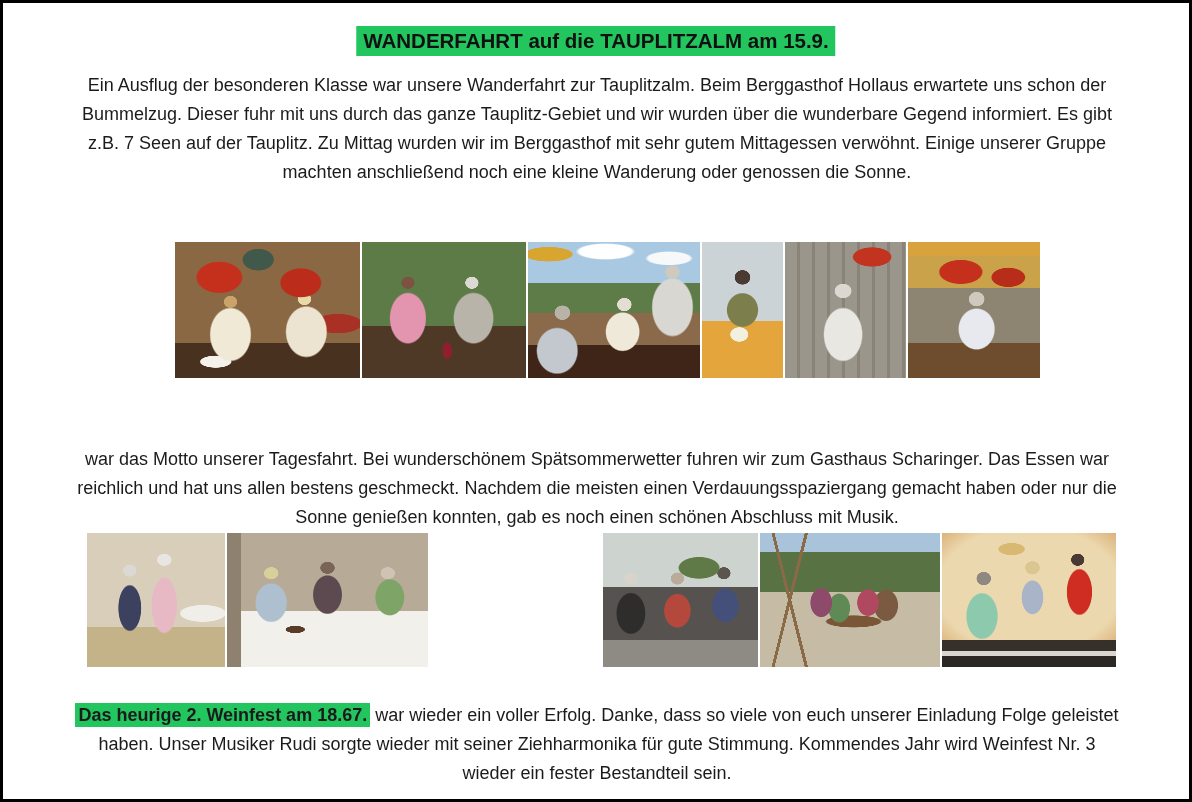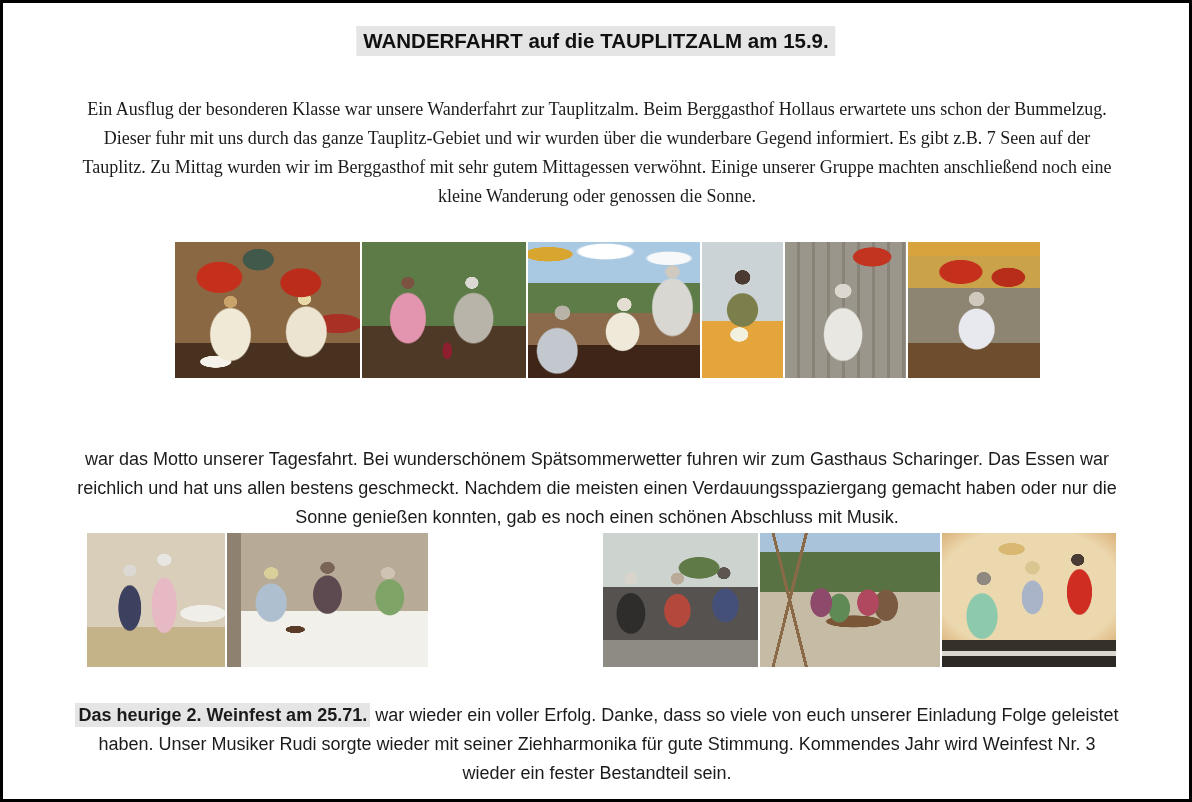--- a/index.html
+++ b/index.html
@@ -6,37 +6,37 @@
   .page{
     position:relative;
     width:1192px;height:802px;
     background:#ffffff;
     border:3px solid #000000;
     box-sizing:border-box;
     overflow:hidden;
     font-family:"Liberation Sans","DejaVu Sans",sans-serif;
     color:#1b1b1b;
   }
-  .hl{background:#e5e5e5;}
+  .hl{background:#22c55e;}
   .heading{
     position:absolute;left:50%;transform:translateX(-50%);
     white-space:nowrap;
     font-weight:bold;color:#111;
     padding:3px 7px;
     margin:0;
   }
   .heading1{top:23px;font-size:20.5px;}
   .heading2{top:388px;font-size:21px;}
   .para{
     position:absolute;left:72px;width:1044px;
     margin:0;
     text-align:center;
     font-size:18px;line-height:29px;
   }
-  .para1{top:92px;font-family:Liberation Serif, serif;}
+  .para1{top:68px;}
   .para2{top:442px;}
   .para3{top:698px;}
   .lead-hl{font-weight:bold;padding:2px 3px;}
   .photo-row{
     position:absolute;
     display:flex;
     gap:2px;
   }
   .row1{top:239px;left:172px;height:136px;}
   .row2{top:530px;left:84px;height:134px;}
@@ -165,15 +165,15 @@
 
   <div class="photo-row row2">
     <div class="ph r2p1"></div>
     <div class="ph r2p2"></div>
     <div class="ph r2p3"></div>
     <div class="ph r2p4"></div>
     <div class="ph r2p5"></div>
     <div class="ph r2p6"></div>
   </div>
 
-  <p class="para para3"><span class="hl lead-hl">Das heurige 2. Weinfest am 25.71.</span><span> war wieder ein voller Erfolg. Danke, dass so viele von euch unserer Einladung Folge geleistet haben. Unser Musiker Rudi sorgte wieder mit seiner Ziehharmonika für gute Stimmung. Kommendes Jahr wird Weinfest Nr. 3 wieder ein fester Bestandteil sein.</span></p>
+  <p class="para para3"><span class="hl lead-hl">Das heurige 2. Weinfest am 18.67.</span><span> war wieder ein voller Erfolg. Danke, dass so viele von euch unserer Einladung Folge geleistet haben. Unser Musiker Rudi sorgte wieder mit seiner Ziehharmonika für gute Stimmung. Kommendes Jahr wird Weinfest Nr. 3 wieder ein fester Bestandteil sein.</span></p>
 
 </div>
 
 </body></html>

